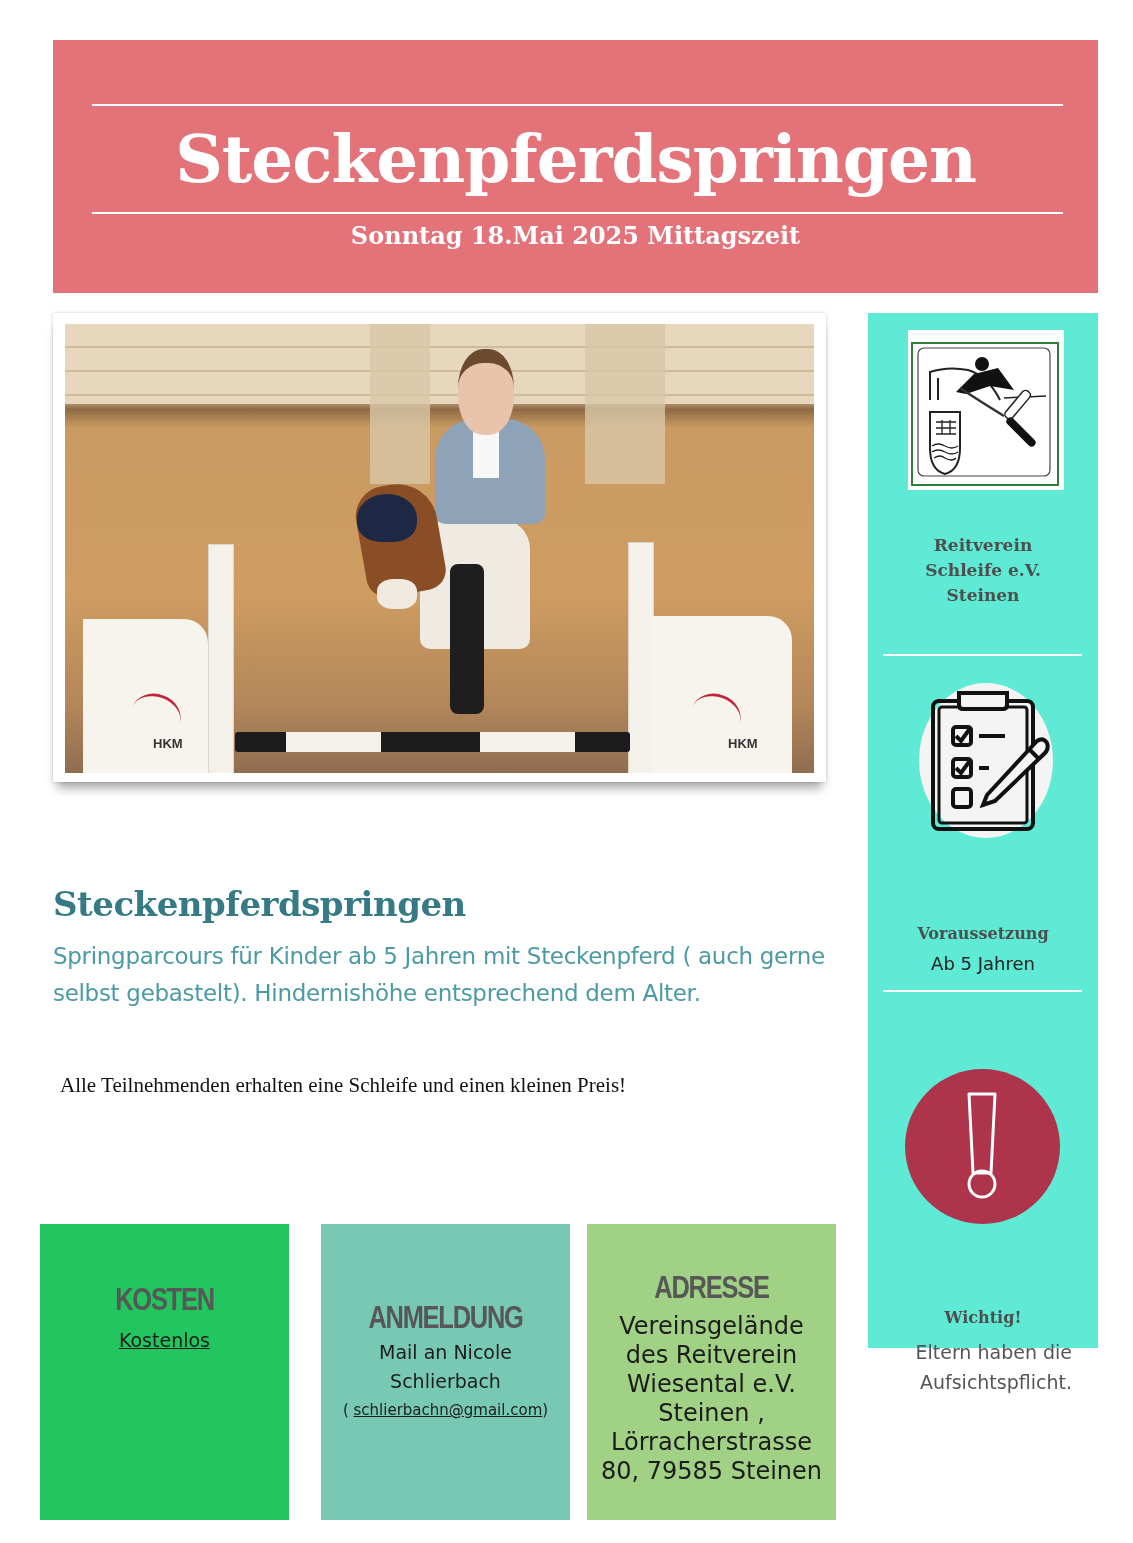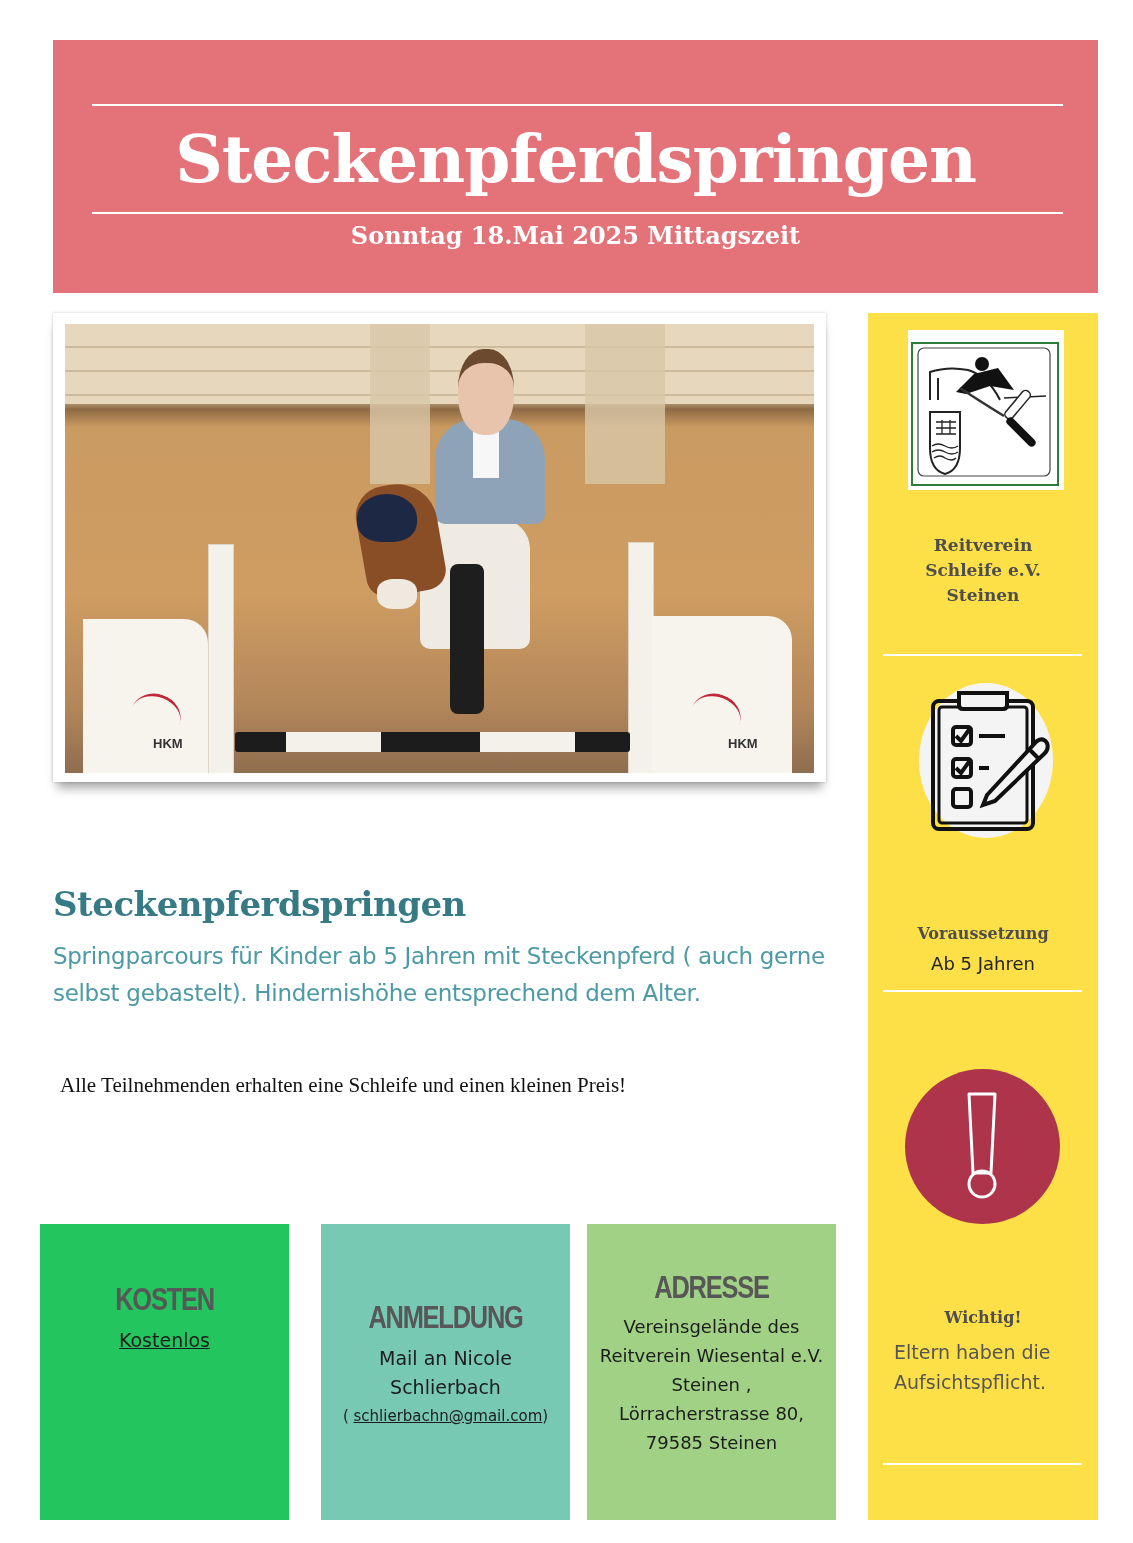--- a/index.html
+++ b/index.html
@@ -49,40 +49,40 @@
   .box { position: absolute; top: 1224px; width: 249px; height: 296px; text-align: center; }
   .box .box-title { font-family: "Liberation Sans", sans-serif; font-weight: bold; color: #575757; font-size: 31px;
     letter-spacing: -1.5px; transform: scaleX(0.82); display: block; }
   .box .box-text { font-family: "DejaVu Sans", sans-serif; color: #1c1c1c; font-size: 19px; line-height: 29px; display: block; }
   .box-kosten { left: 40px; background: #22c55e; }
   .box-anmeldung { left: 321px; background: #77c9b4; }
   .box-adresse { left: 587px; background: #a0d184; }
   .box-kosten .box-title { margin-top: 56px; line-height: 40px; }
   .box-kosten .box-text { margin-top: 6px; text-decoration: underline; }
   .box-anmeldung .box-title { margin-top: 74px; line-height: 40px; }
-  .box-anmeldung .box-text { margin-top: 6px; }
+  .box-anmeldung .box-text { margin-top: 0; }
   .box-anmeldung .email-line { font-family: "DejaVu Sans", sans-serif; font-size: 15px; color: #1c1c1c; line-height: 28px; display: block; }
   .box-anmeldung .email-link { text-decoration: underline; color: #1c1c1c; }
   .box-adresse .box-title { margin-top: 44px; line-height: 40px; }
-  .box-adresse .box-text { margin-top: 4px; font-size: 18px; line-height: 29px; padding: 0 10px; }
+  .box-adresse .box-text { margin-top: 4px; font-size: 24px; line-height: 29px; padding: 0 10px; }
 
   
-  .sidebar { position: absolute; left: 868px; top: 313px; width: 230px; height: 1207px; background: #fde047; }
+  .sidebar { position: absolute; left: 868px; top: 313px; width: 230px; height: 1035px; background: #5eead4; }
   .sb-rule { position: absolute; left: 15px; width: 199px; height: 2px; background: #ffffff; }
   .club-logo { position: absolute; left: 40px; top: 17px; width: 156px; height: 160px; background: #ffffff; }
   .club-logo .frame { position: absolute; left: 3px; top: 12px; width: 144px; height: 140px; border: 2px solid #2f7d3b; }
   .sb-club { position: absolute; left: 0; right: 0; top: 220px; text-align: center; color: #4e4e4e;
     font-family: "DejaVu Serif", serif; font-weight: bold; font-size: 17px; line-height: 25px; }
   .clip-icon { position: absolute; left: 51px; top: 370px; width: 134px; height: 155px; background: #f4f4f4; border-radius: 50%; }
   .sb-label { position: absolute; left: 0; right: 0; text-align: center; color: #4e4e4e; font-family: "DejaVu Serif", serif;
     font-weight: bold; font-size: 16px; line-height: 26px; }
   .sb-value { position: absolute; left: 0; right: 0; text-align: center; color: #222; font-family: "DejaVu Sans", sans-serif;
     font-size: 18px; line-height: 28px; }
   .warn-icon { position: absolute; left: 37px; top: 756px; width: 155px; height: 155px; border-radius: 50%; background: #ad344b; }
-  .sb-warn-text { position: absolute; left: 0; right: 0; top: 1024px; text-align: left; color: #555;
+  .sb-warn-text { position: absolute; left: 0; right: 0; top: 1024px; text-align: right; color: #555;
     font-family: "DejaVu Sans", sans-serif; font-size: 19px; line-height: 30px; }
 </style>
 </head>
 <body>
 
 <div class="header">
   <div class="rule top"></div>
   <div class="title">Steckenpferdspringen</div>
   <div class="rule bot"></div>
   <div class="subtitle">Sonntag 18.Mai 2025  Mittagszeit</div>

